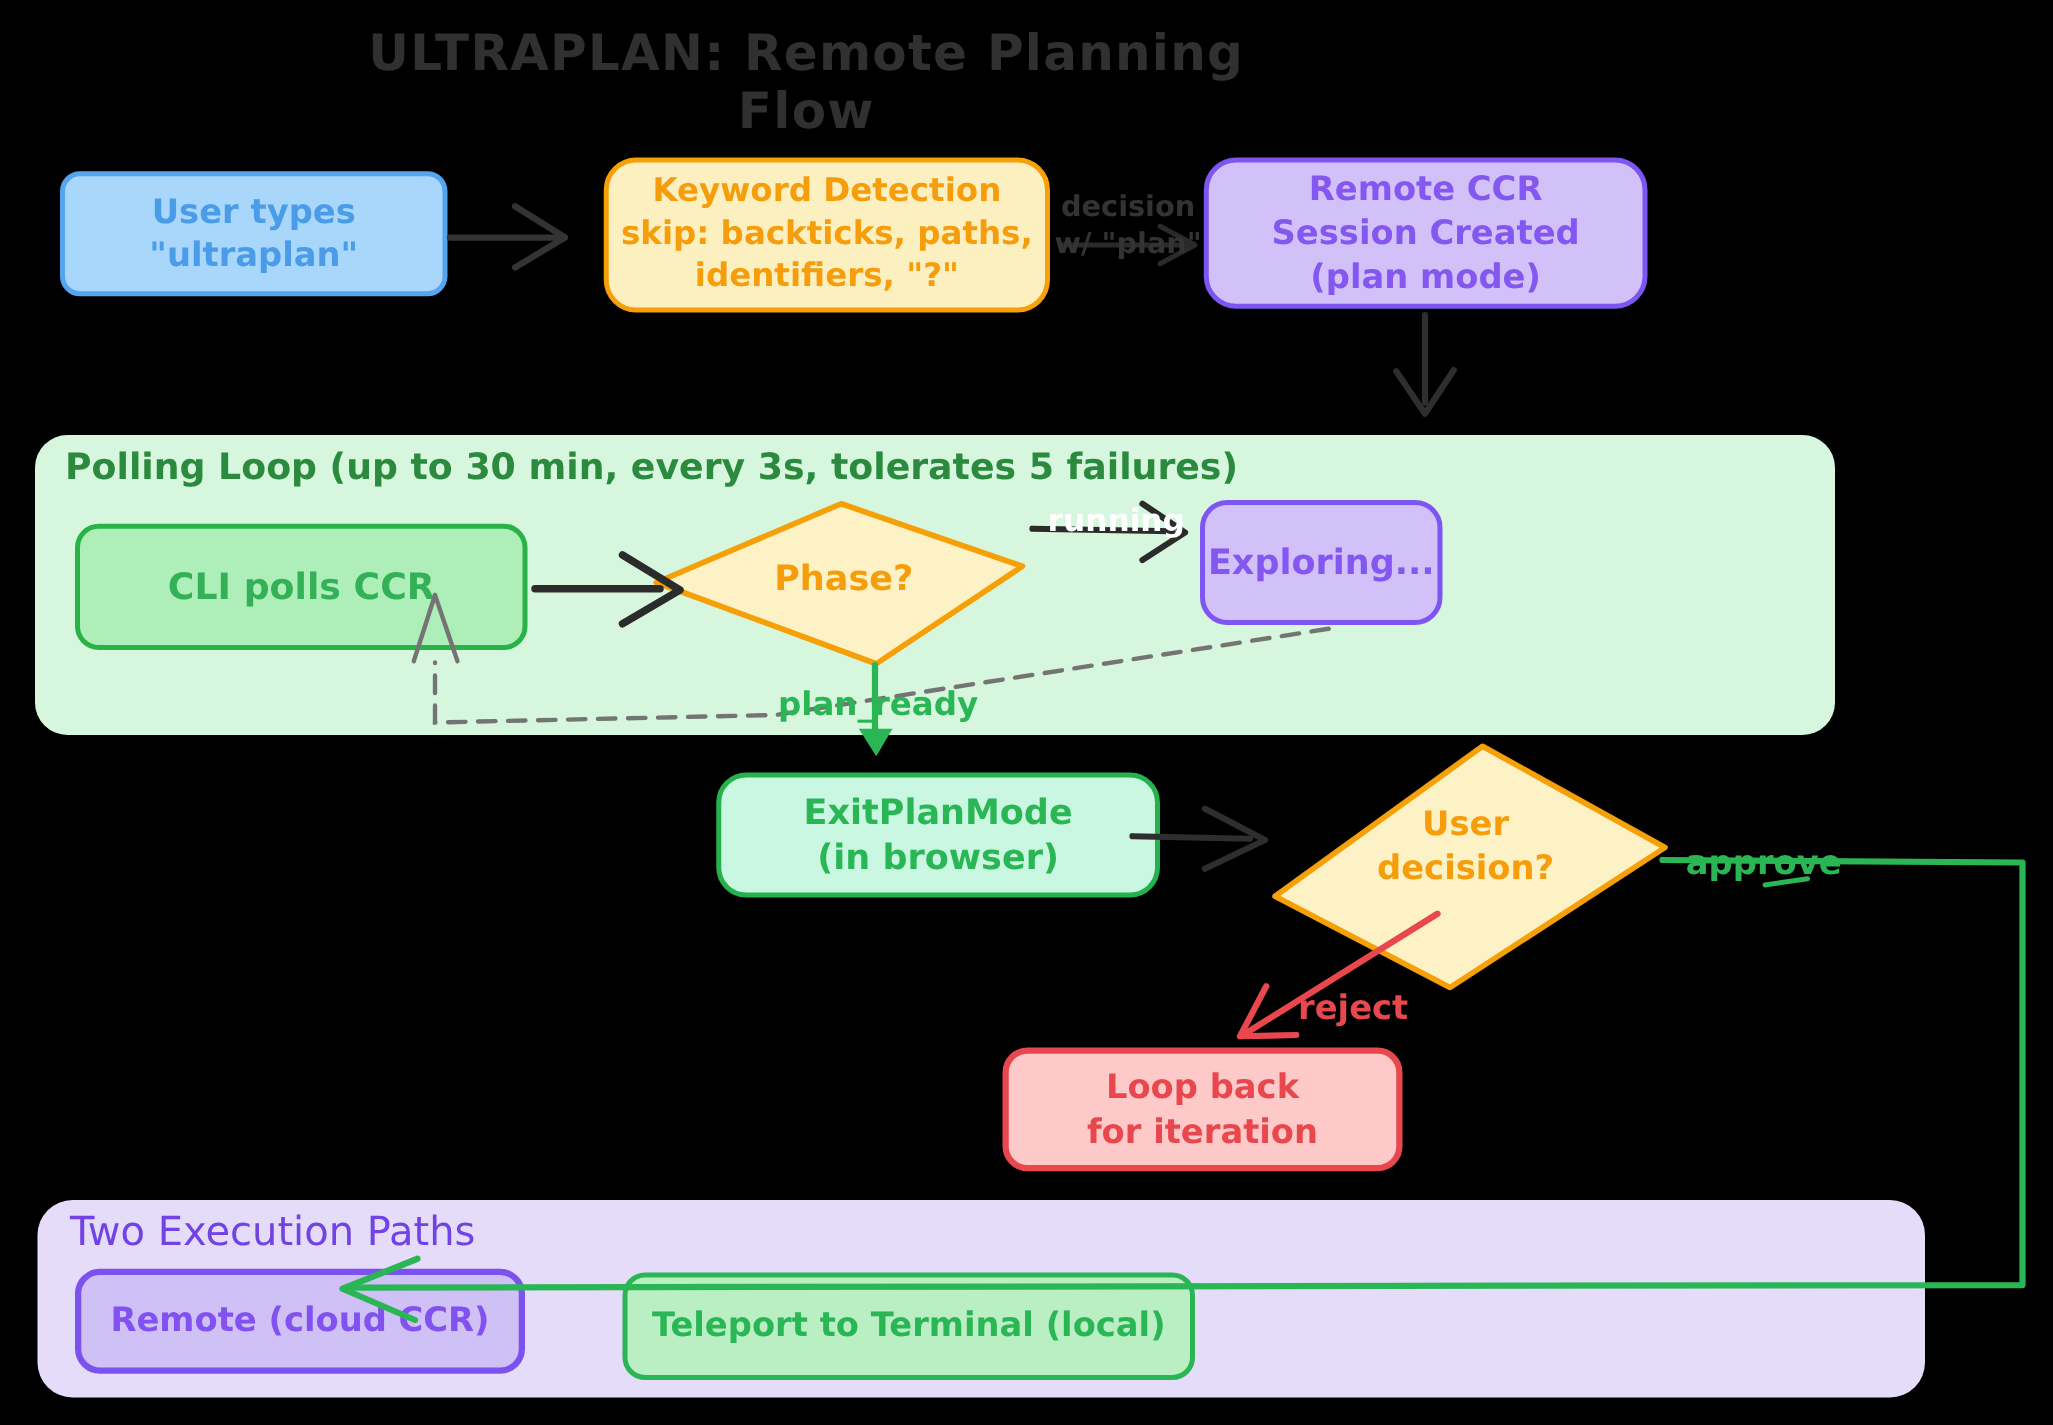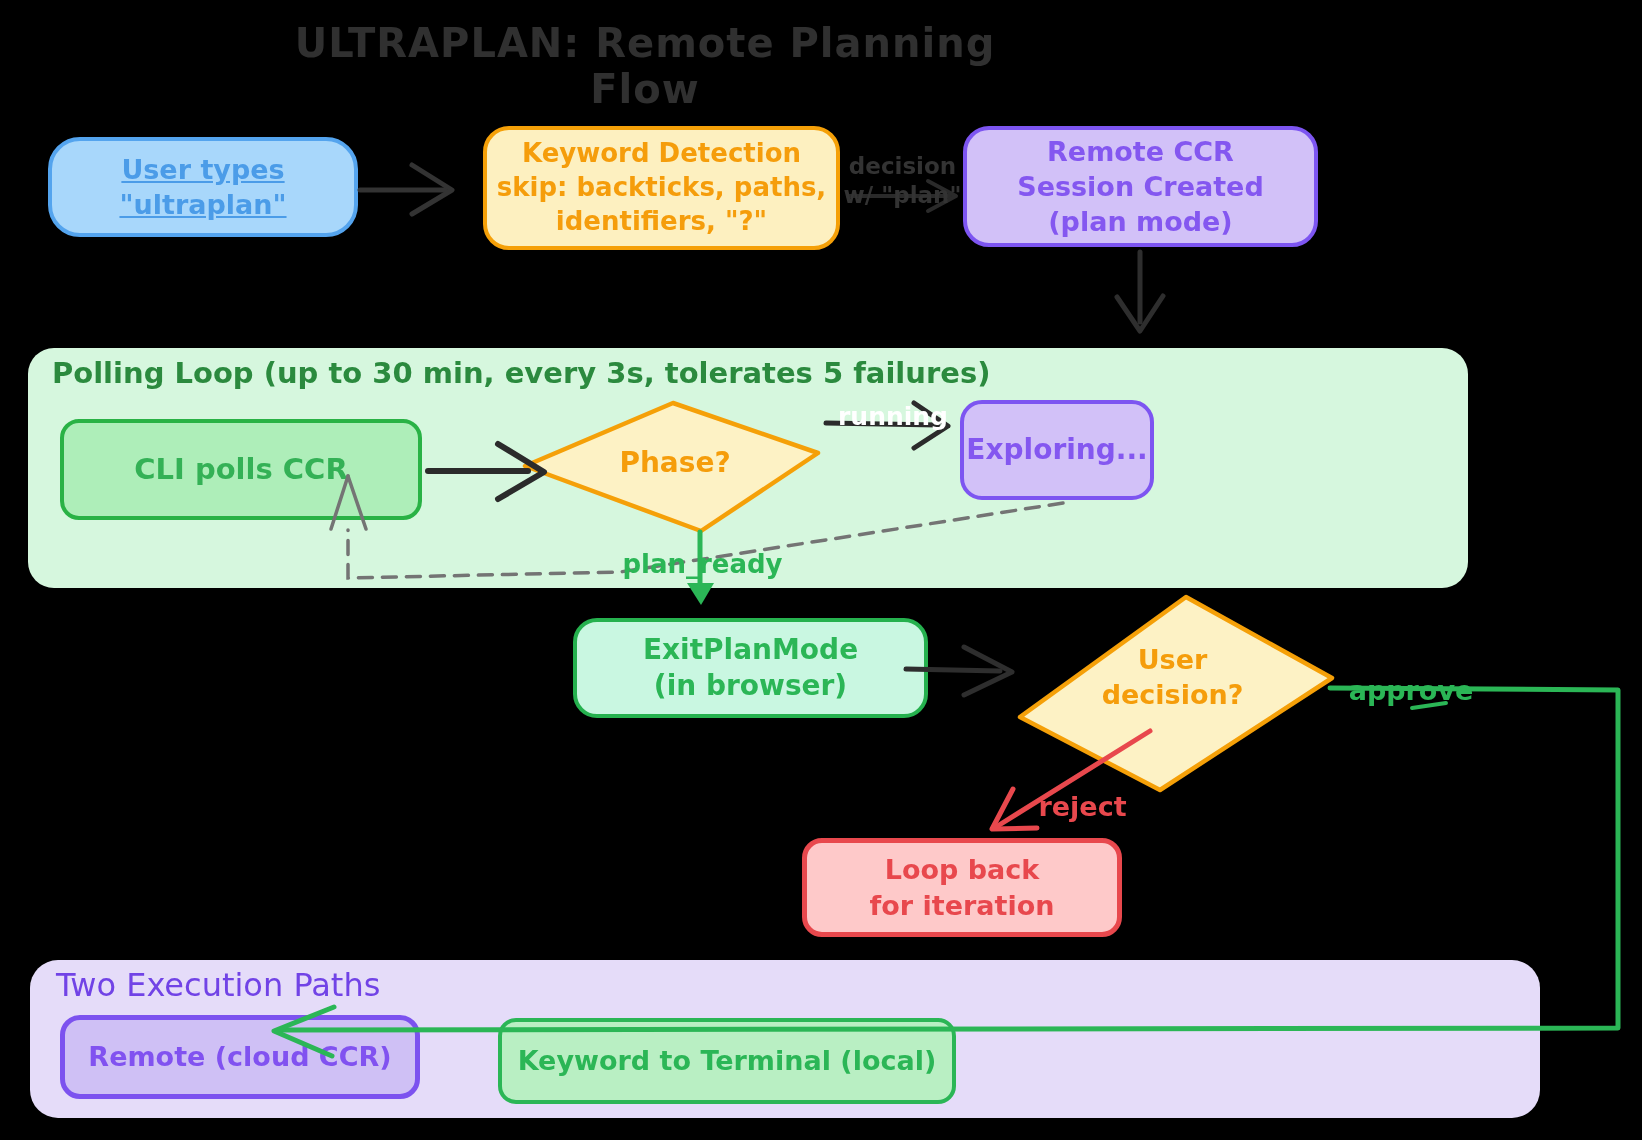--- a/index.html
+++ b/index.html
@@ -3,21 +3,21 @@
 <meta charset="utf-8">
 <style>
   html,body{margin:0;padding:0;background:#000;}
   #canvas{position:relative;width:1642px;height:1140px;background:#000;overflow:hidden;
           font-family:"DejaVu Sans",sans-serif;}
   .abs{position:absolute;}
   .title{left:280px;top:20px;width:730px;text-align:center;font-size:40px;font-weight:700;
          color:#303030;letter-spacing:1px;}
   .node{position:absolute;display:flex;flex-direction:column;align-items:center;justify-content:center;
         text-align:center;font-weight:600;line-height:1.3;box-sizing:border-box;}
-  .blue   {background:#a8d7fb;border:4px solid #54a4ee;border-radius:32px;color:#4b9ce8;font-size:27px;text-decoration:underline;}
+  .blue   {background:#a8d7fb;border:4px solid #54a4ee;border-radius:16px;color:#4b9ce8;font-size:27px;}
   .yellowb{background:#fdf0c0;border:4px solid #f5a008;border-radius:26px;color:#f59d0b;font-size:26px;}
   .purpleb{background:#d2c1f8;border:4.5px solid #7d55f1;border-radius:26px;color:#8457f0;font-size:27px;}
   .greenb {background:#aeeeb9;border:4.5px solid #29b245;border-radius:19px;color:#34b156;font-size:29px;}
   .mintb  {background:#c9f7e1;border:4.5px solid #25b14e;border-radius:24px;color:#2bb656;font-size:28px;margin-left:28px;}
   .redb   {background:#fec9c9;border:5px solid #e8484d;border-radius:20px;color:#e8484d;font-size:27px;}
   .lpurpleb{background:#cfc0f5;border:5px solid #7c52ef;border-radius:20px;color:#8152f0;font-size:27px;}
   .lgreenb{background:#b9efc3;border:4.5px solid #2bb656;border-radius:18px;color:#2bb656;font-size:27px;}
   .container-green{background:#d6f7de;border-radius:26px;}
   .container-purple{background:#e5dcf9;border-radius:28px;}
   .clabel-green{color:#2b8a3e;font-size:29px;font-weight:700;}
@@ -72,21 +72,21 @@
   <div class="node redb" style="left:802px;top:838px;width:320px;height:99px;">
     <span>Loop back</span>
     <span>for iteration</span>
   </div>
 
   <div class="node lpurpleb" style="left:60px;top:1015px;width:360px;height:84px;">
     <span>Remote (cloud CCR)</span>
   </div>
 
   <div class="node lgreenb" style="left:498px;top:1018px;width:458px;height:86px;">
-    <span>Keyword to Terminal (local)</span>
+    <span>Teleport to Terminal (local)</span>
   </div>
 
   <svg class="overlay" width="1642" height="1140" viewBox="0 0 1642 1140">
 
     <polygon points="525,466 673,403 818,453 701,531" fill="#fdf2c5" stroke="#f5a008" stroke-width="4.5" stroke-linejoin="round"></polygon>
     <polygon points="1020,717 1186,597 1332,678 1160,790" fill="#fdf2c5" stroke="#f5a008" stroke-width="4.5" stroke-linejoin="round"></polygon>
 
     <g stroke="#333" stroke-width="5" fill="none" stroke-linecap="round" stroke-linejoin="round">
       <path d="M360 190 L445 190"></path>
         <path d="M412 165 L452 190 L412 214"></path>

